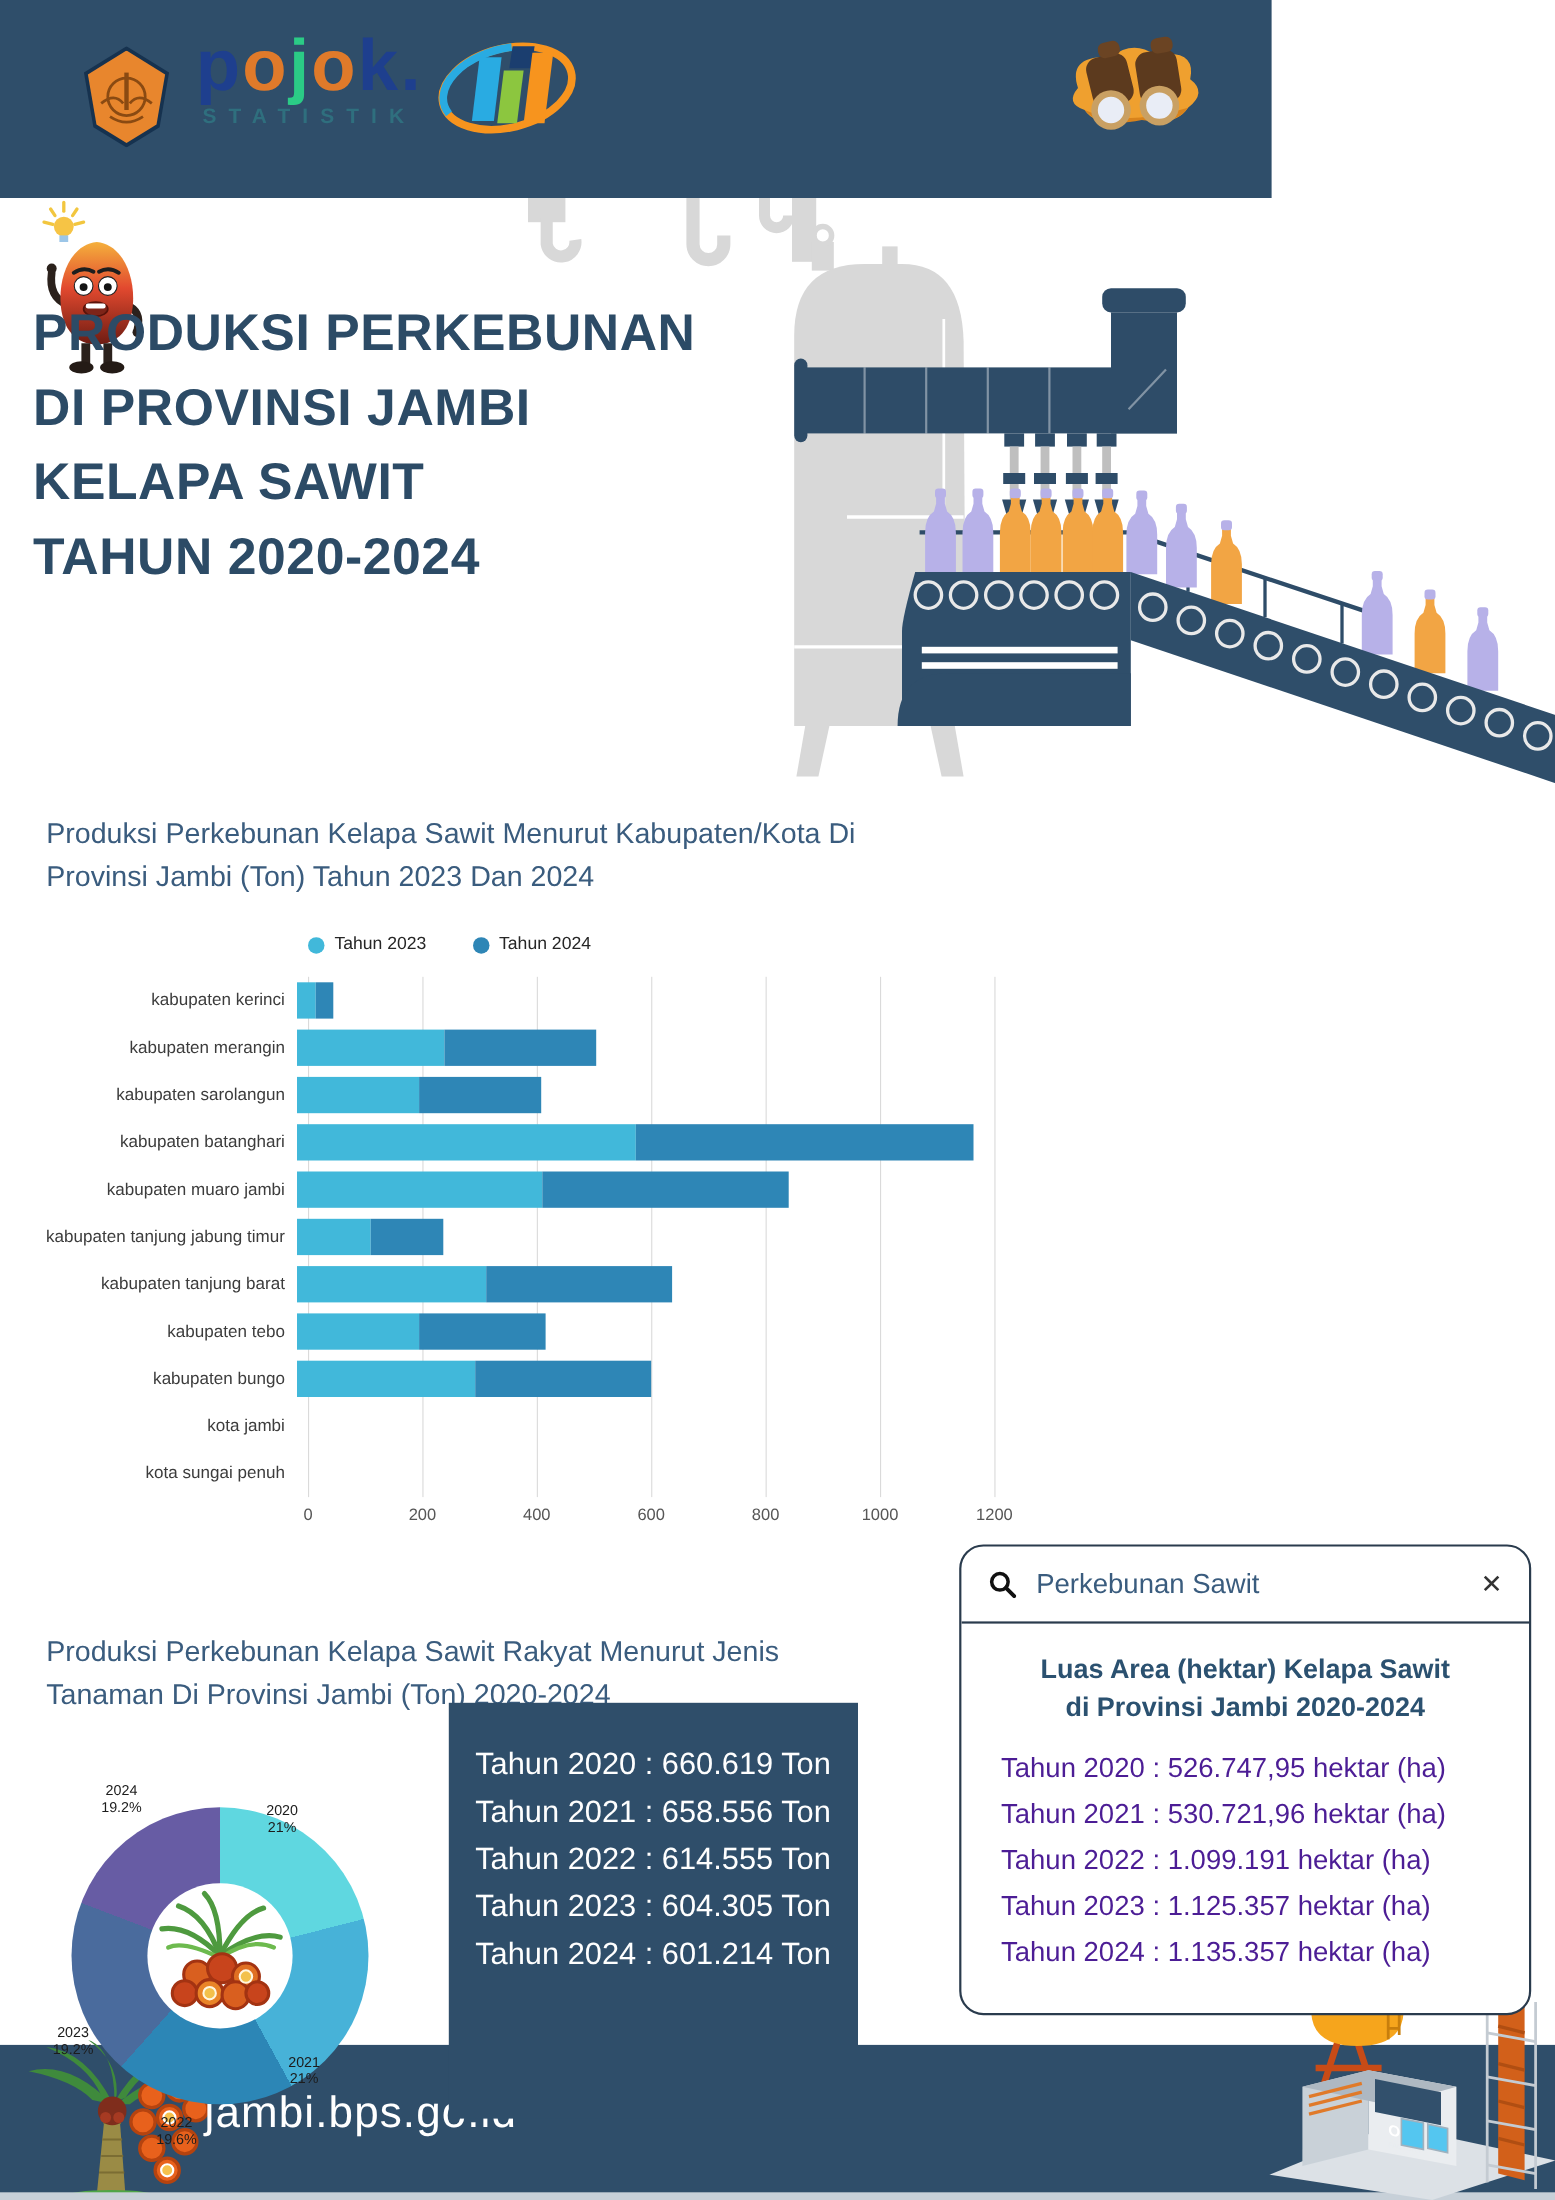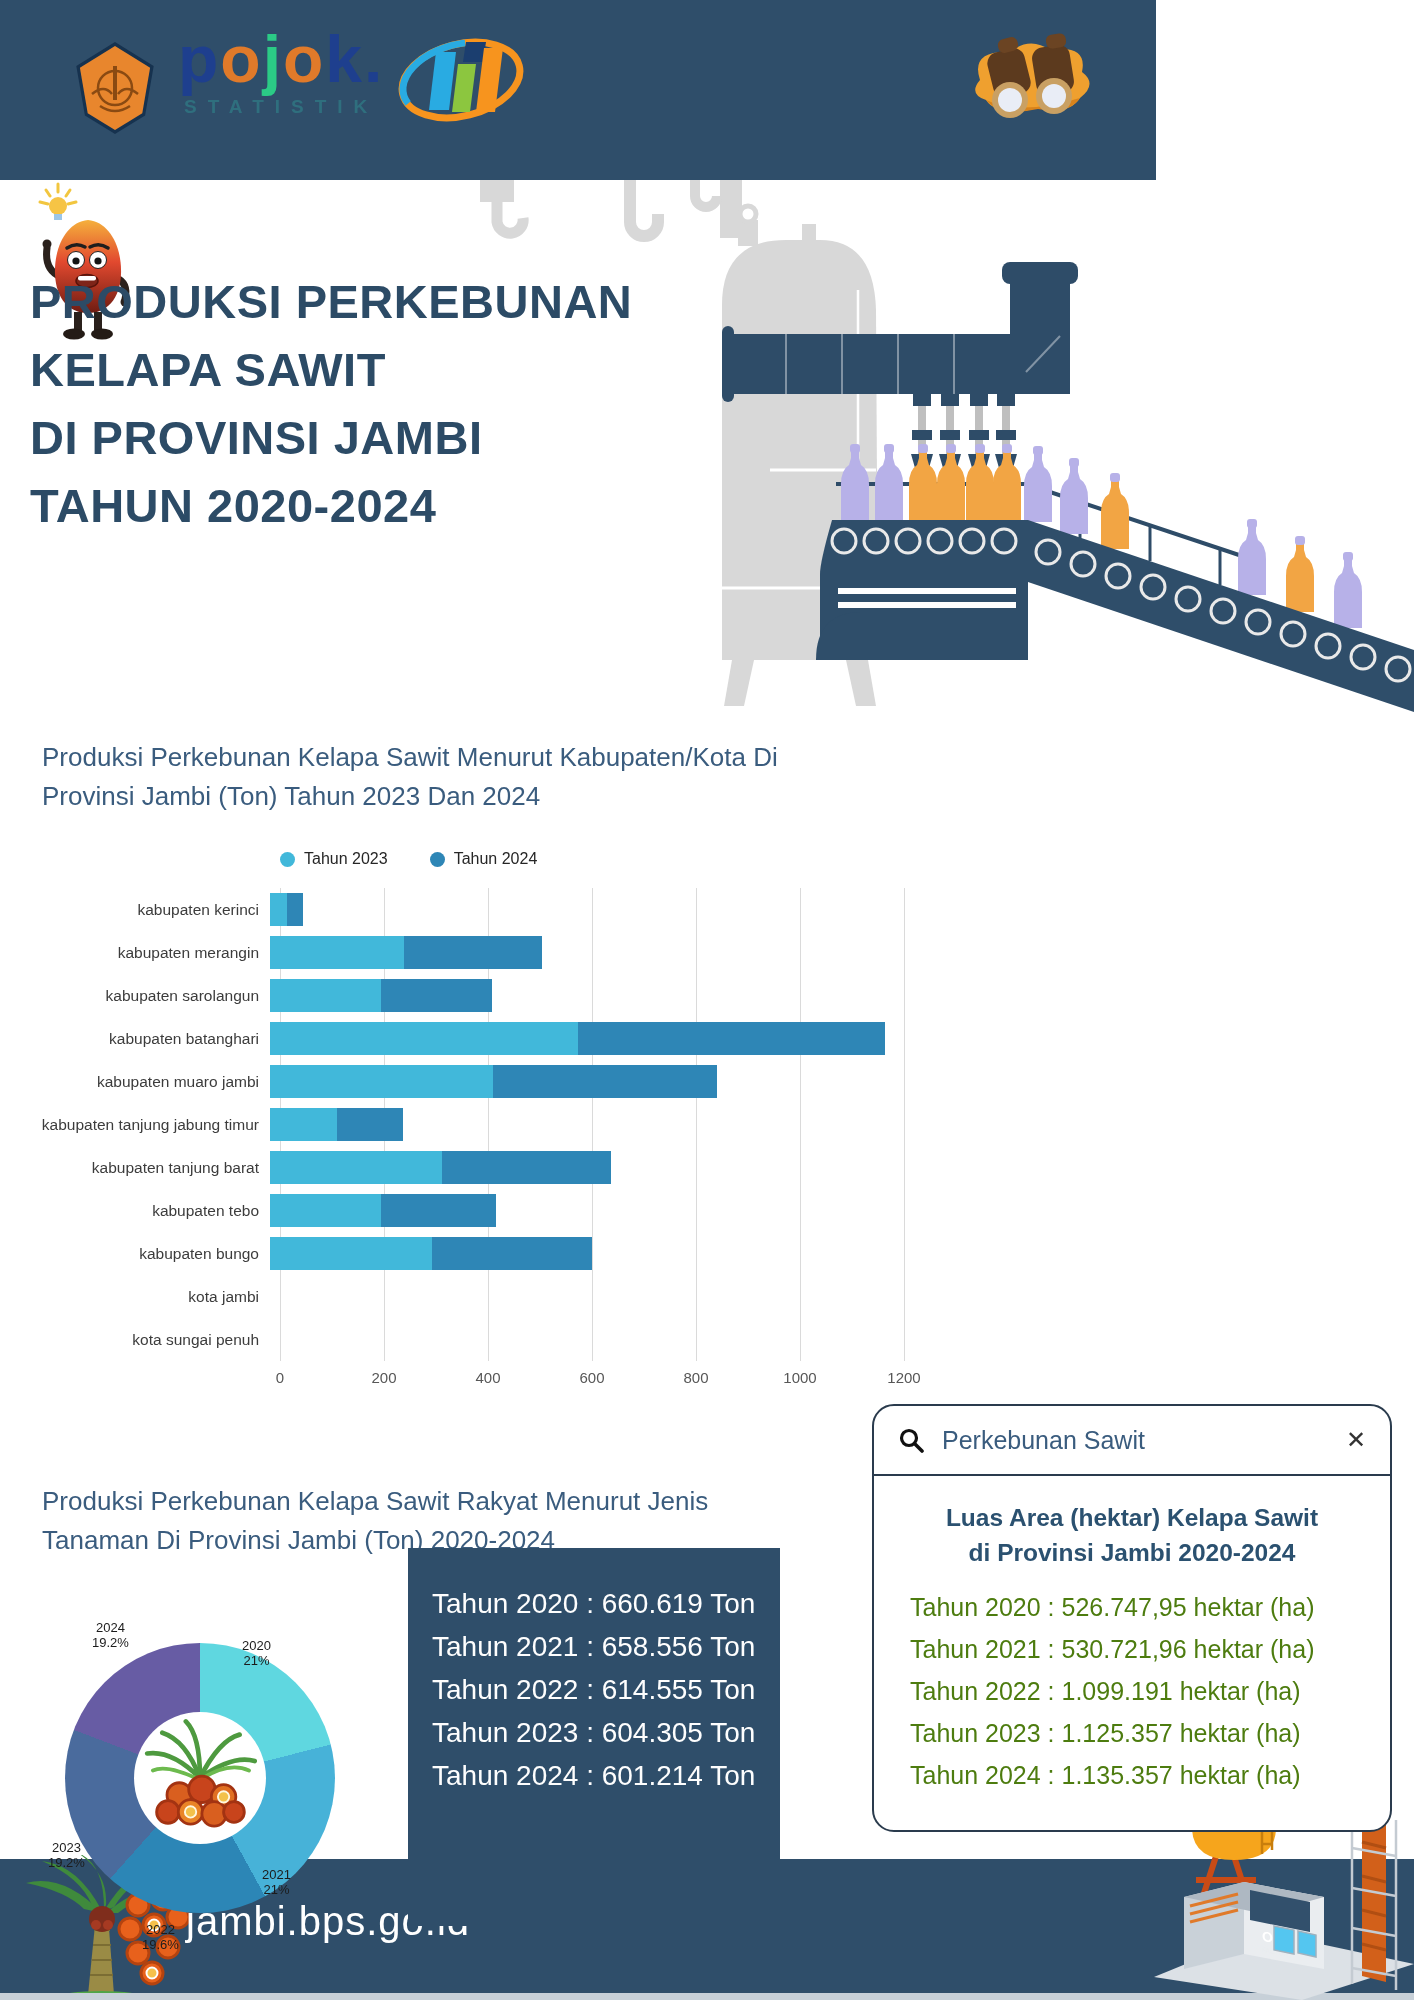--- a/index.html
+++ b/index.html
@@ -67,21 +67,21 @@
 
   
   .area-card { position:absolute; left:872px; top:1404px; width:520px; height:428px; background:#fff;
     border:2.5px solid #2A3B4D; border-radius:22px; z-index:5; overflow:hidden; }
   .ac-head { position:relative; height:70px; display:flex; align-items:center; padding:0 24px;
     border-bottom:2px solid #2A3B4D; }
   .ac-search-label { font-size:25px; color:#3A5C7E; margin-left:18px; flex:1; }
   .ac-close { font-size:24px; color:#333; cursor:pointer; }
   .ac-title { margin-top:24px; text-align:center; font-weight:700; font-size:24.5px; line-height:35px; color:#2B5170; }
   .ac-rows { margin-top:16px; padding-left:36px; }
-  .ac-row { font-size:25px; line-height:42px; color:#4d7c0f; white-space:nowrap; }
+  .ac-row { font-size:25px; line-height:42px; color:#4c1d95; white-space:nowrap; }
 
   
   .footer { position:absolute; left:0; top:1859px; width:1414px; height:141px; background:#2F4E6A; z-index:2; }
   .footer-strip { position:absolute; left:0; bottom:0; width:100%; height:7px; background:#C7D0D8; }
   .footer-url { position:absolute; left:186px; top:40px; color:#fff; font-size:40px; letter-spacing:1px; }
   .palm-tree { position:absolute; left:18px; top:-4px; }
   .palm-fruits { position:absolute; left:108px; top:28px; }
 
   .oil-factory { position:absolute; left:1124px; top:1692px; z-index:4; }
 </style>
@@ -315,22 +315,22 @@
     <ellipse cx="59" cy="99" rx="11" ry="6.5" fill="#7E2418" stroke="#58130A" stroke-width="1.5"></ellipse>
     <rect x="50" y="94" width="18" height="4.5" rx="2" fill="#FFFFFF"></rect>
     <line x1="50" y1="130" x2="50" y2="148" stroke="#2B211C" stroke-width="8"></line>
     <line x1="70" y1="130" x2="70" y2="148" stroke="#2B211C" stroke-width="8"></line>
     <ellipse cx="46" cy="152" rx="11" ry="5.5" fill="#241B16"></ellipse>
     <ellipse cx="74" cy="152" rx="11" ry="5.5" fill="#241B16"></ellipse>
   </svg>
 
   <div class="main-title">
     <div>PRODUKSI PERKEBUNAN</div>
+    <div>DI PROVINSI JAMBI</div>
     <div>KELAPA SAWIT</div>
-    <div>DI PROVINSI JAMBI</div>
     <div>TAHUN 2020-2024</div>
   </div>
 
   <div class="sec-title sec1">
     <div>Produksi Perkebunan Kelapa Sawit Menurut Kabupaten/Kota Di</div>
     <div>Provinsi Jambi (Ton) Tahun 2023 Dan 2024</div>
   </div>
 
   <div class="barchart" id="barchart">
     <div class="bc-legend" id="bc-legend">

